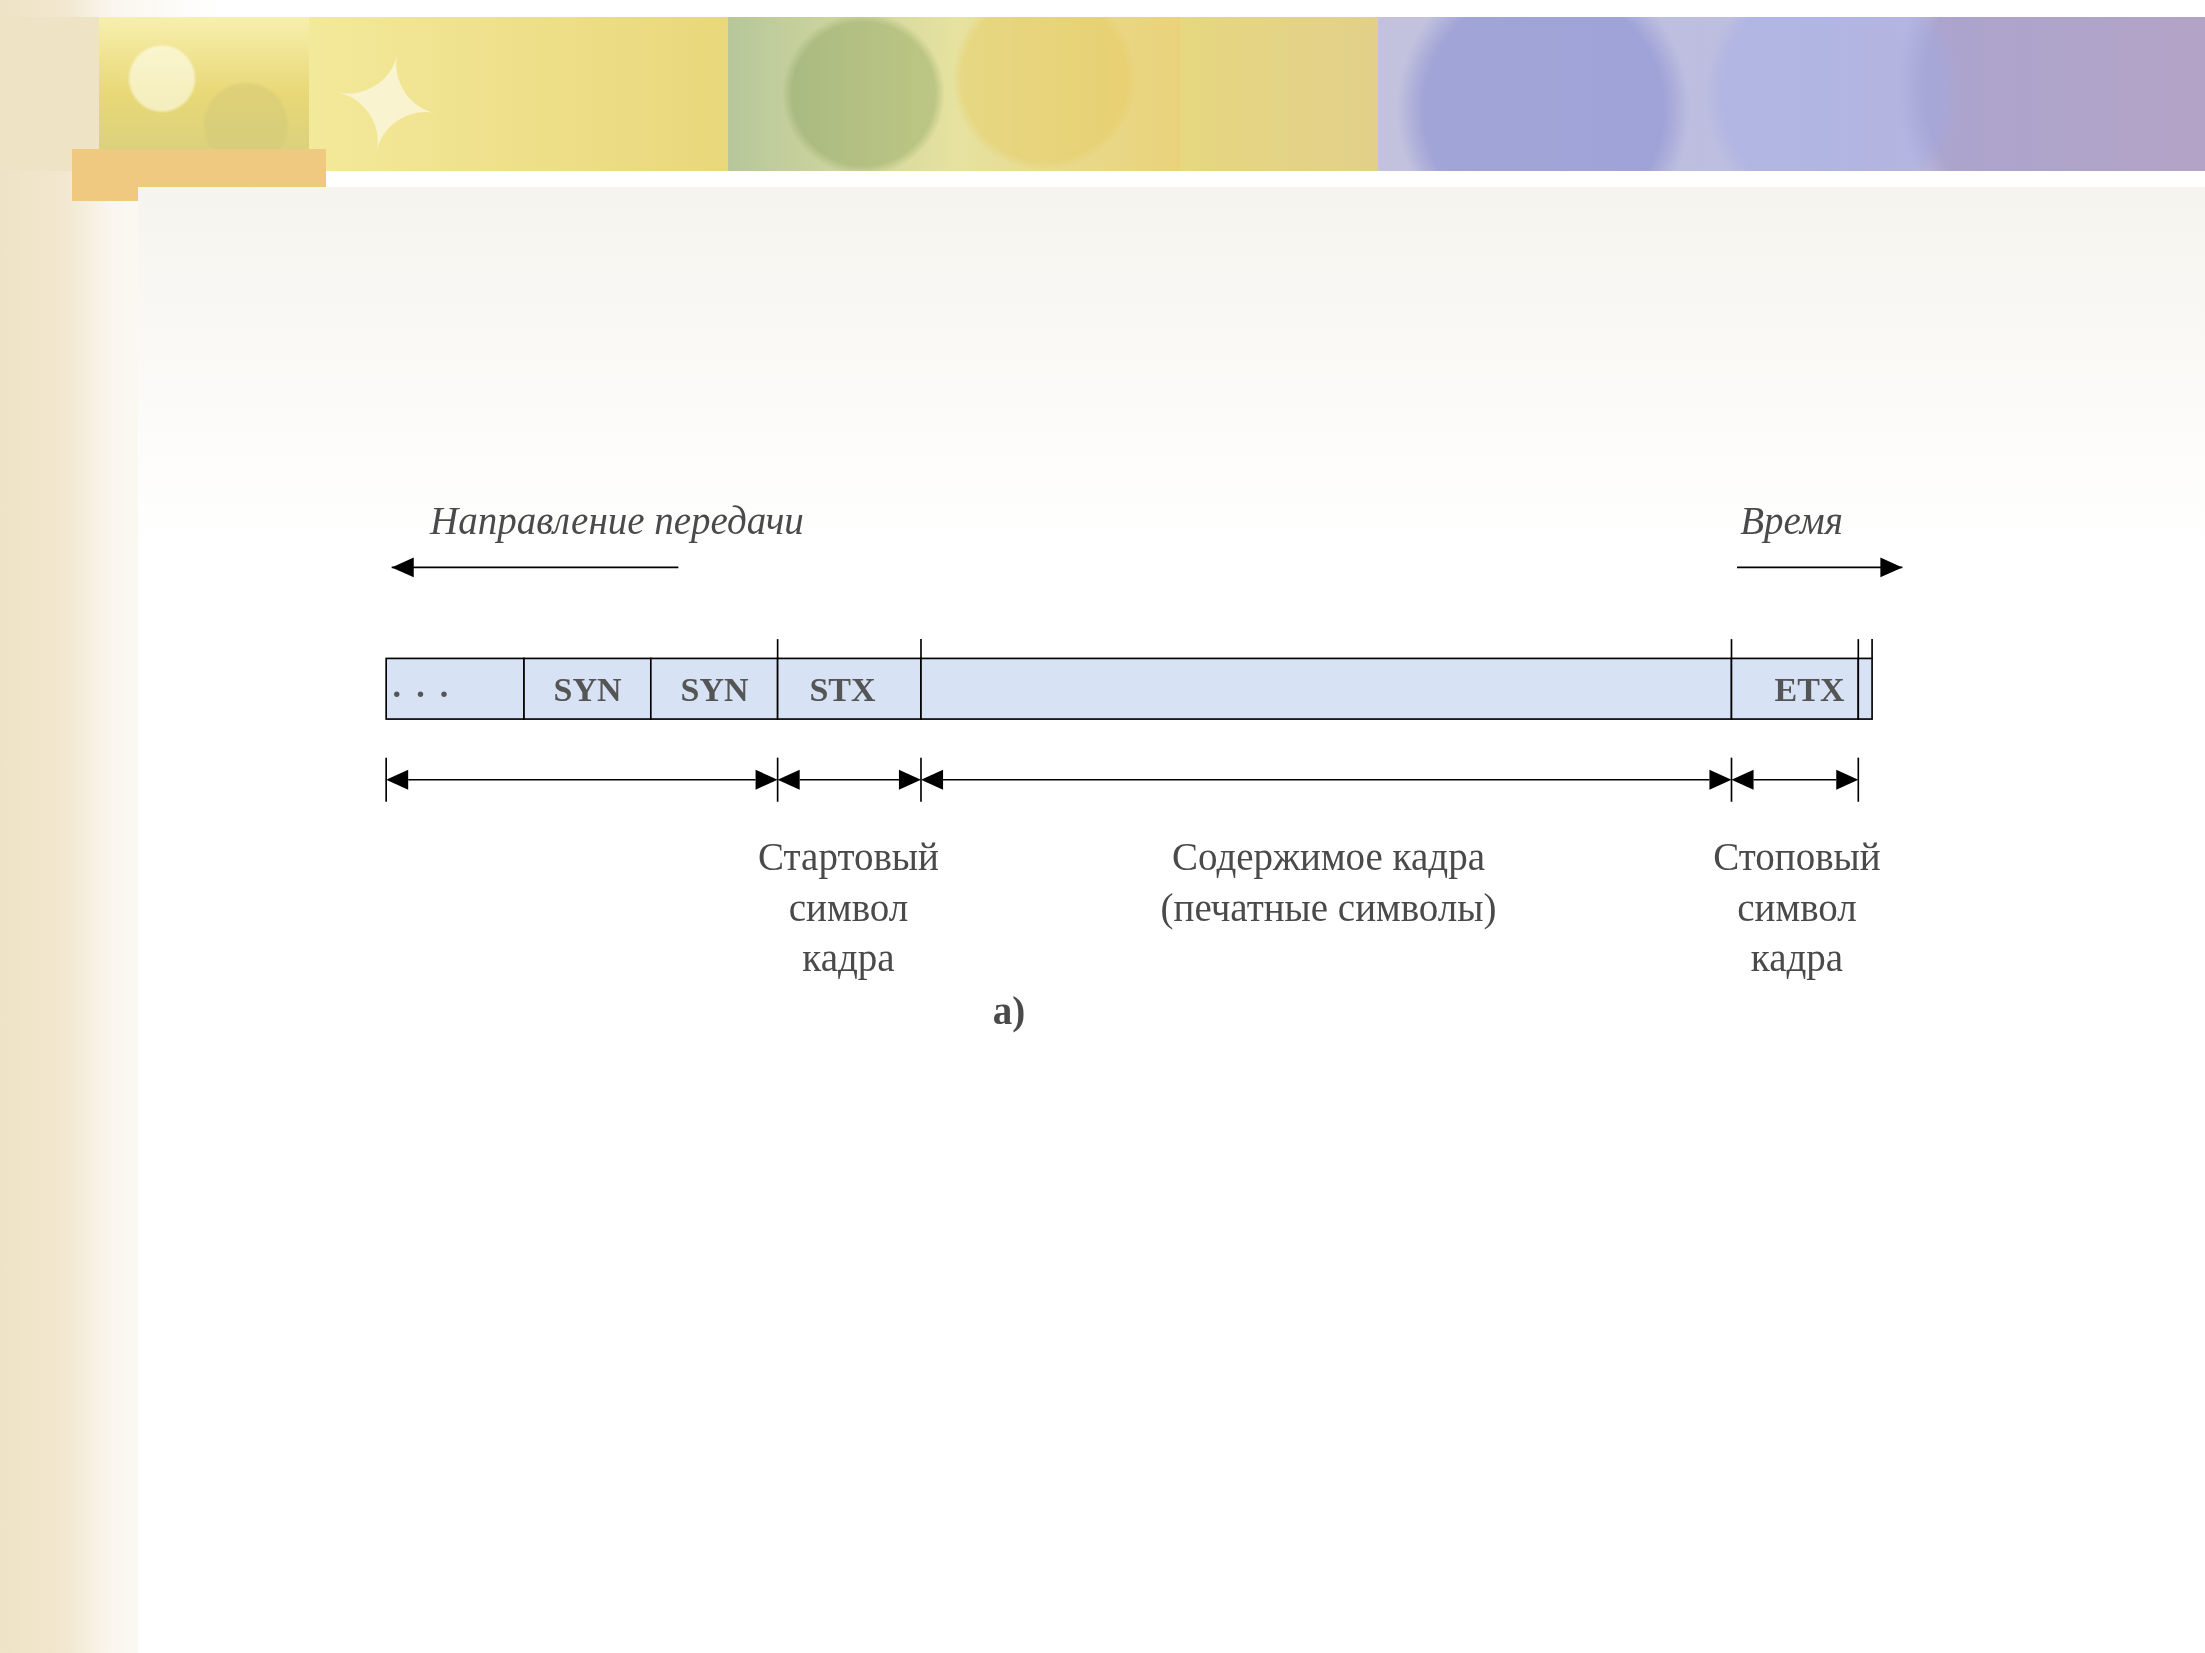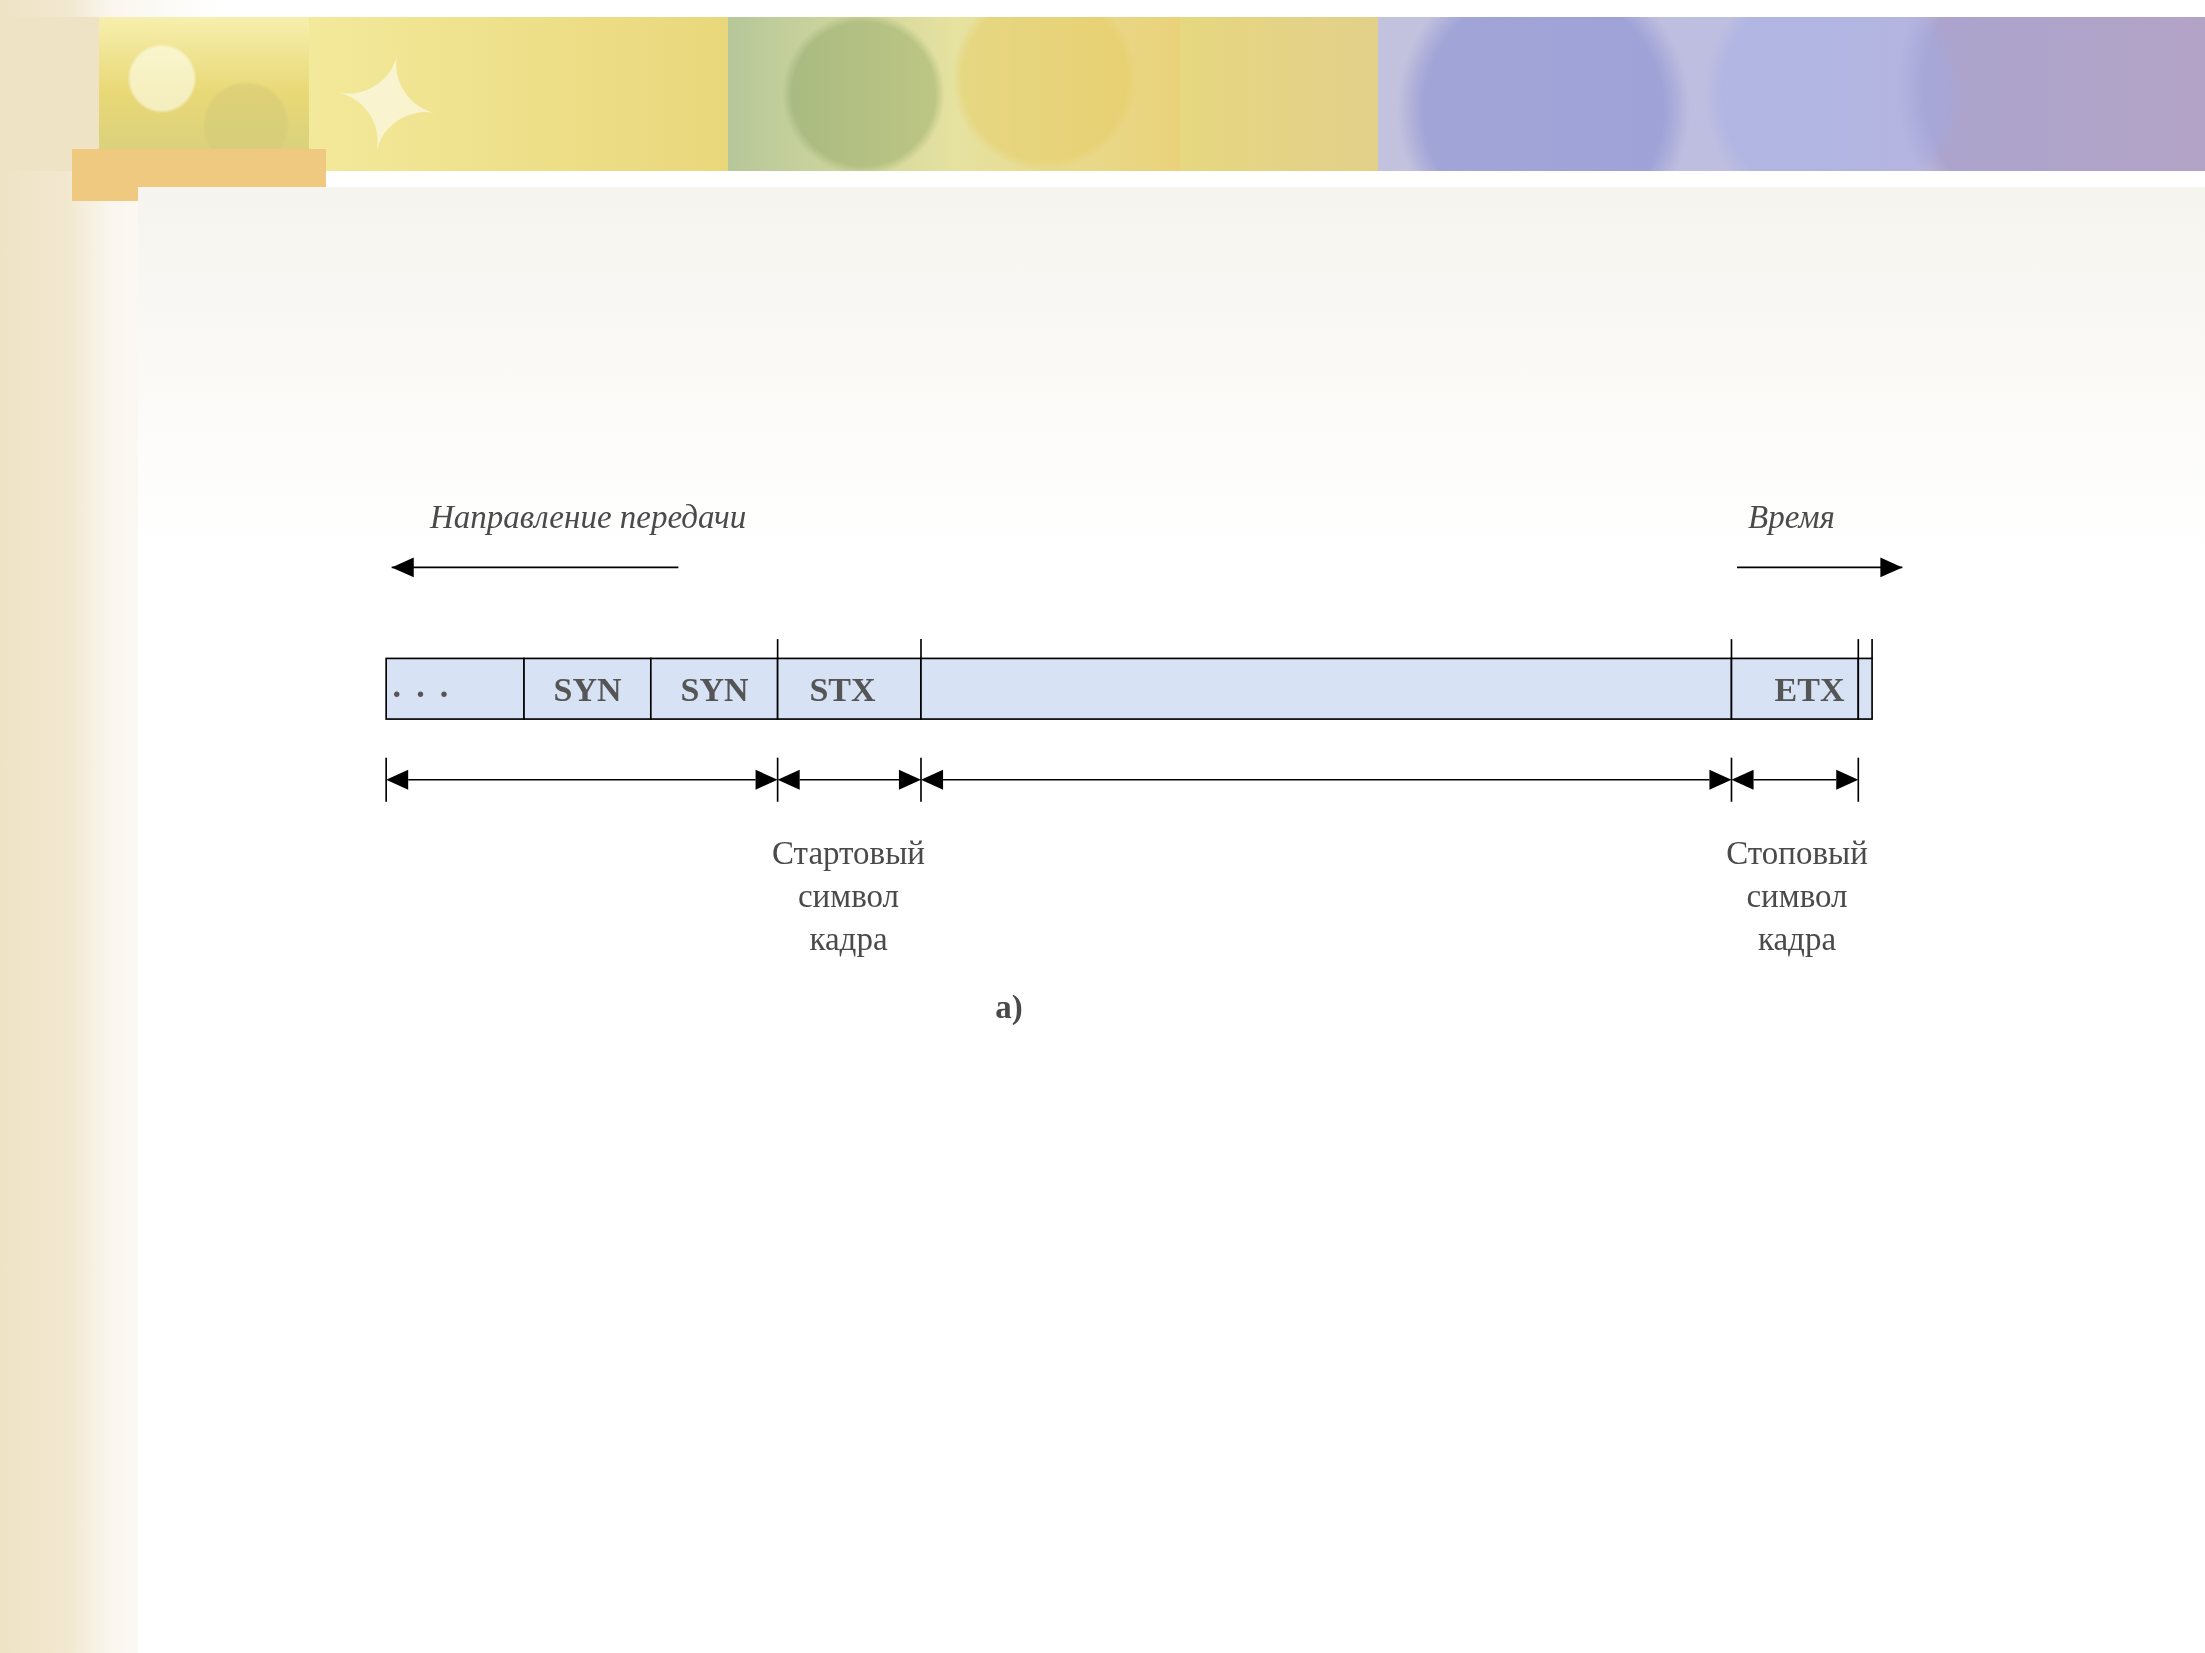--- a/index.html
+++ b/index.html
@@ -15,21 +15,21 @@
   .b3{flex:0 0 452px;background:linear-gradient(90deg,#b6c79a,#e6e2a0,#ead27a);position:relative;}
   .b3::after{content:"";position:absolute;inset:0;background:radial-gradient(circle at 30% 50%,rgba(120,150,80,.35) 0 22%,transparent 25%),radial-gradient(circle at 70% 40%,rgba(230,200,90,.4) 0 25%,transparent 28%);}
   .b4{flex:0 0 198px;background:linear-gradient(90deg,#e6d780,#e2d08a);}
   .b5{flex:1 1 auto;background:linear-gradient(90deg,#c3c2de,#bcbde0,#cdbad0);position:relative;overflow:hidden;}
   .b5::after{content:"";position:absolute;inset:0;background:radial-gradient(circle at 20% 60%,rgba(100,110,200,.35) 0 18%,transparent 22%),radial-gradient(circle at 55% 50%,rgba(160,170,230,.4) 0 24%,transparent 28%),radial-gradient(circle at 85% 45%,rgba(130,120,180,.35) 0 22%,transparent 26%);}
   .tab{position:absolute;left:72px;top:149px;width:254px;height:52px;background:#f0c980;}
   .whitecard{position:absolute;left:138px;top:187px;right:0;bottom:0;background:linear-gradient(180deg,#f6f4ee 0%,#ffffff 25%,#ffffff 100%);}
   
   .diagram{position:absolute;left:138px;top:187px;width:1985px;height:1213px;}
   svg{position:absolute;left:0;top:0;}
-  .lbl{position:absolute;font-size:33px;line-height:1.3;text-align:center;}
+  .lbl{position:absolute;font-size:39px;line-height:1.3;text-align:center;}
   .italic{font-style:italic;}
   .bold{font-weight:bold;}
   .cell{stroke:#000;stroke-width:3;fill:#d7e3f4;}
   .tick{stroke:#000;stroke-width:3;}
   .arrow{stroke:#000;stroke-width:3;fill:none;}
   .ahead{fill:#000;}
   .celltxt{font-weight:bold;font-size:34px;color:#555;position:absolute;text-align:center;}
 </style>
 </head>
 <body>
@@ -99,20 +99,22 @@
     <div class="celltxt" style="left:248px;top:480px;width:138px;text-align:left;padding-left:6.6px;letter-spacing:3.3px;">. . .</div>
     <div class="celltxt" style="left:386px;top:484px;width:127px;">SYN</div>
     <div class="celltxt" style="left:513px;top:484px;width:127px;">SYN</div>
     <div class="celltxt" style="left:640px;top:484px;width:129px;">STX</div>
     <div class="celltxt" style="left:783px;top:484px;width:810px;"></div>
     <div class="celltxt" style="left:1593px;top:484px;width:127px;margin-left:15px;">ETX</div>
 
     <div class="lbl" style="left:617px;top:645px;width:187px;white-space:pre-line;">Стартовый
 символ
 кадра</div>
+    <div class="lbl" style="left:937px;top:645px;width:507px;white-space:pre-line;">Содержимое кадра
+(печатные символы)</div>
     <div class="lbl" style="left:1560px;top:645px;width:198px;white-space:pre-line;">Стоповый
 символ
 кадра</div>
 
     <div class="lbl bold" style="left:849px;top:799px;width:44px;">a)</div>
   </div>
 </div>
 
 
 </body></html>

